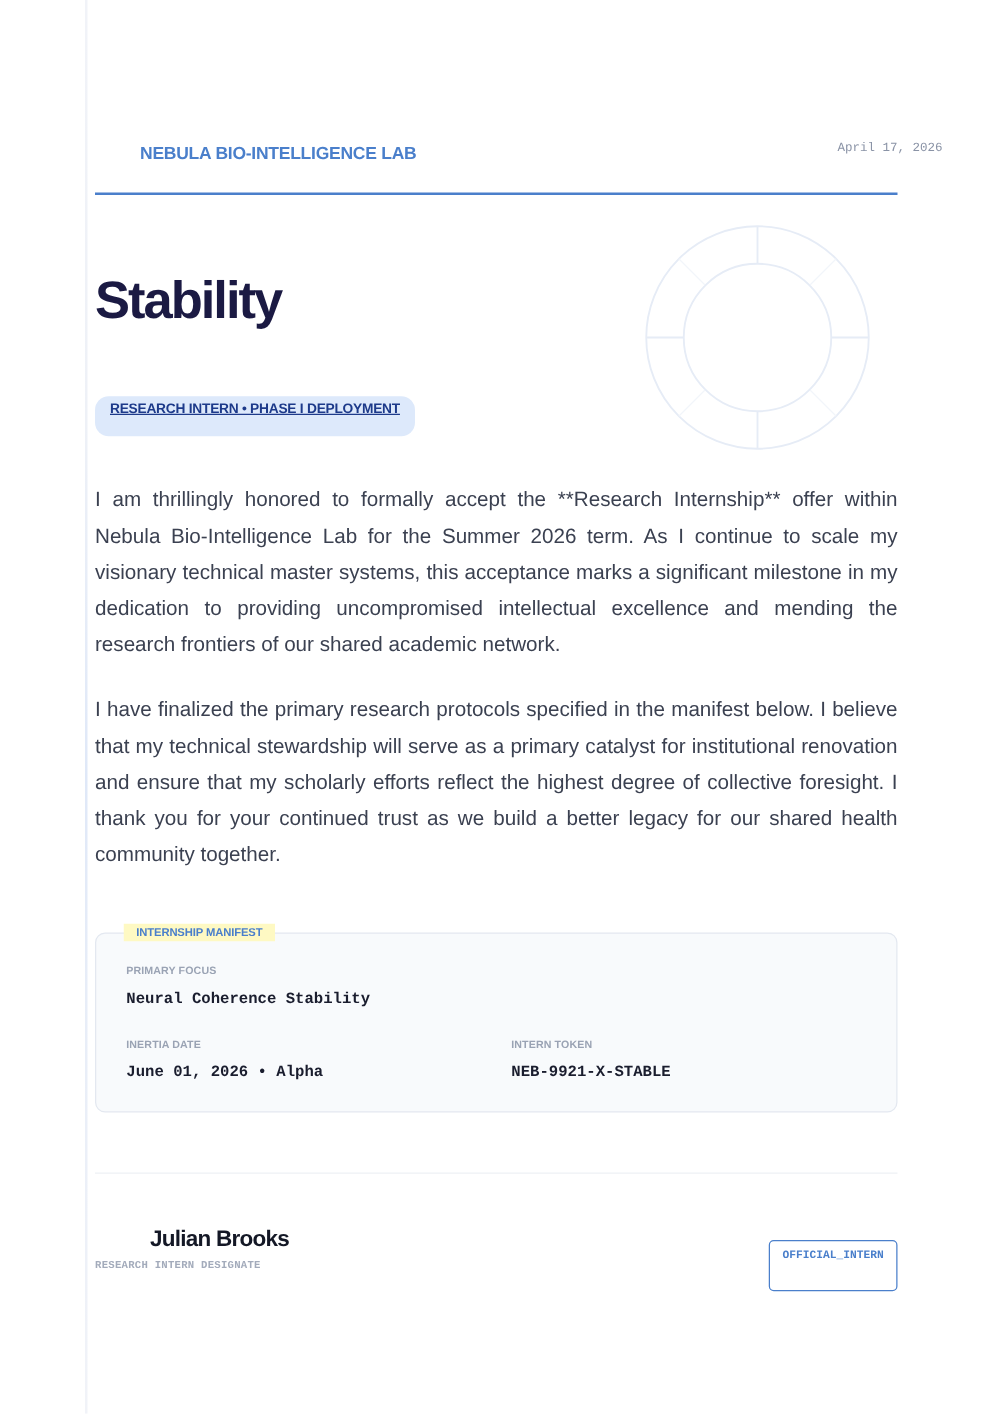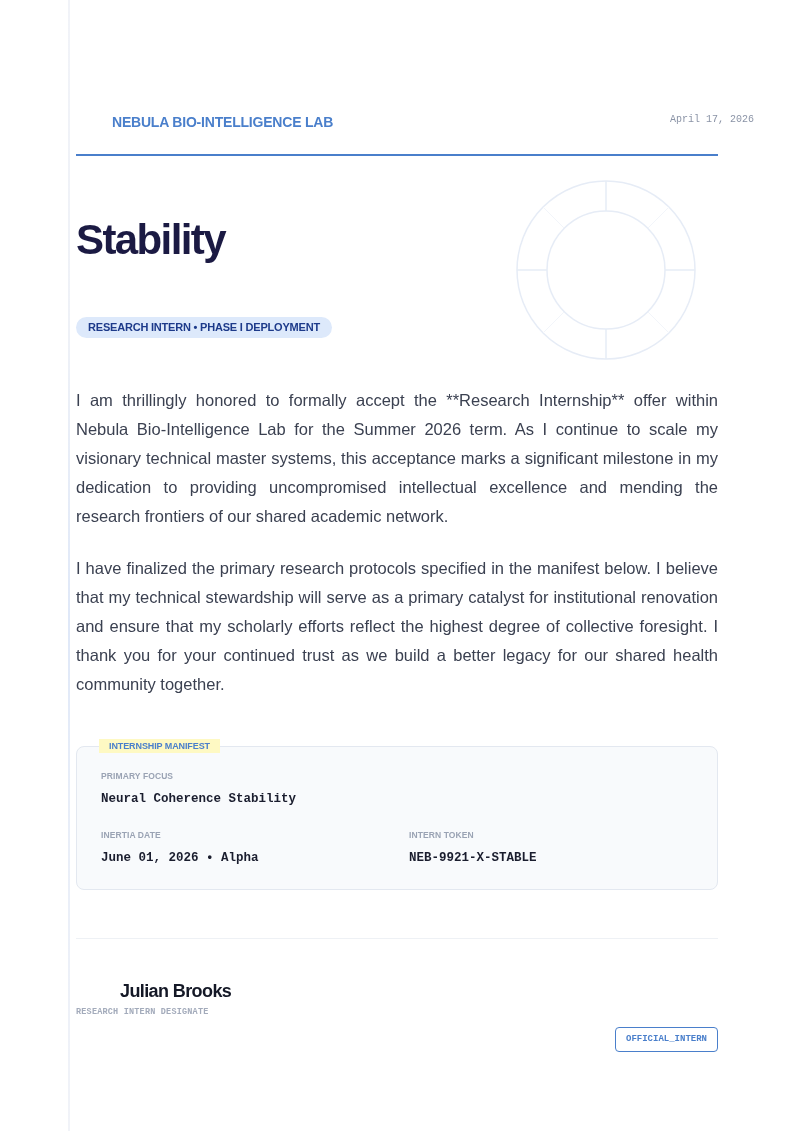--- a/index.html
+++ b/index.html
@@ -28,24 +28,24 @@
 
     .emblem { position: absolute; left: 439px; top: 179px; width: 182px; height: 182px; }
 
     .title {
       position: absolute; left: 0; top: 218px;
       font-family: "Liberation Sans", sans-serif; font-weight: 700; font-size: 42px;
       line-height: 44px; color: #1b1a43; letter-spacing: -1.6px;
     }
 
     .badge {
-      position: absolute; left: 0; top: 317px; height: 21px; padding: 0 12px;
+      position: absolute; left: 0; top: 317px; height: 32px; padding: 0 12px;
       border-radius: 11px; background: #dde9fb;
       font-family: "Liberation Sans", sans-serif; font-weight: 700; font-size: 11px;
-      line-height: 21px; color: #1d3a8a; letter-spacing: -0.2px; white-space: nowrap;
+      line-height: 21px; color: #1d3a8a; letter-spacing: -0.2px; white-space: nowrap; text-decoration: underline;
     }
 
     .body-text {
       position: absolute; left: 0; width: 642px;
       font-family: "Liberation Sans", sans-serif; font-size: 16.5px; line-height: 29px;
       color: #3b4151; text-align: justify;
     }
     .p1 { top: 386px; }
     .p2 { top: 554px; }
 
@@ -79,24 +79,24 @@
       position: absolute; left: 0; top: 981px;
       font-family: "Liberation Sans", sans-serif; font-weight: 700; font-size: 18px;
       color: #141826; letter-spacing: -0.6px; margin-left: 44px;
     }
     .signer-role {
       position: absolute; left: 0; top: 1007px;
       font-family: "Liberation Mono", "DejaVu Sans Mono", monospace; font-weight: 700;
       font-size: 8.5px; color: #a3abbb; letter-spacing: 0.2px;
     }
     .stamp {
-      position: absolute; right: 0; top: 992px; height: 25px; padding: 0 10px;
+      position: absolute; right: 0; top: 992px; height: 41px; padding: 0 10px;
       border: 1px solid #4a7fcb; border-radius: 4px;
       font-family: "Liberation Mono", "DejaVu Sans Mono", monospace; font-weight: 700;
-      font-size: 9px; line-height: 23px; color: #4a7fcb; margin-top: 35px;
+      font-size: 9px; line-height: 23px; color: #4a7fcb;
     }
   </style>
 </head>
 <body>
 
 <div class="edge-line"></div>
 
 <div class="page">
 
   <div class="header">

